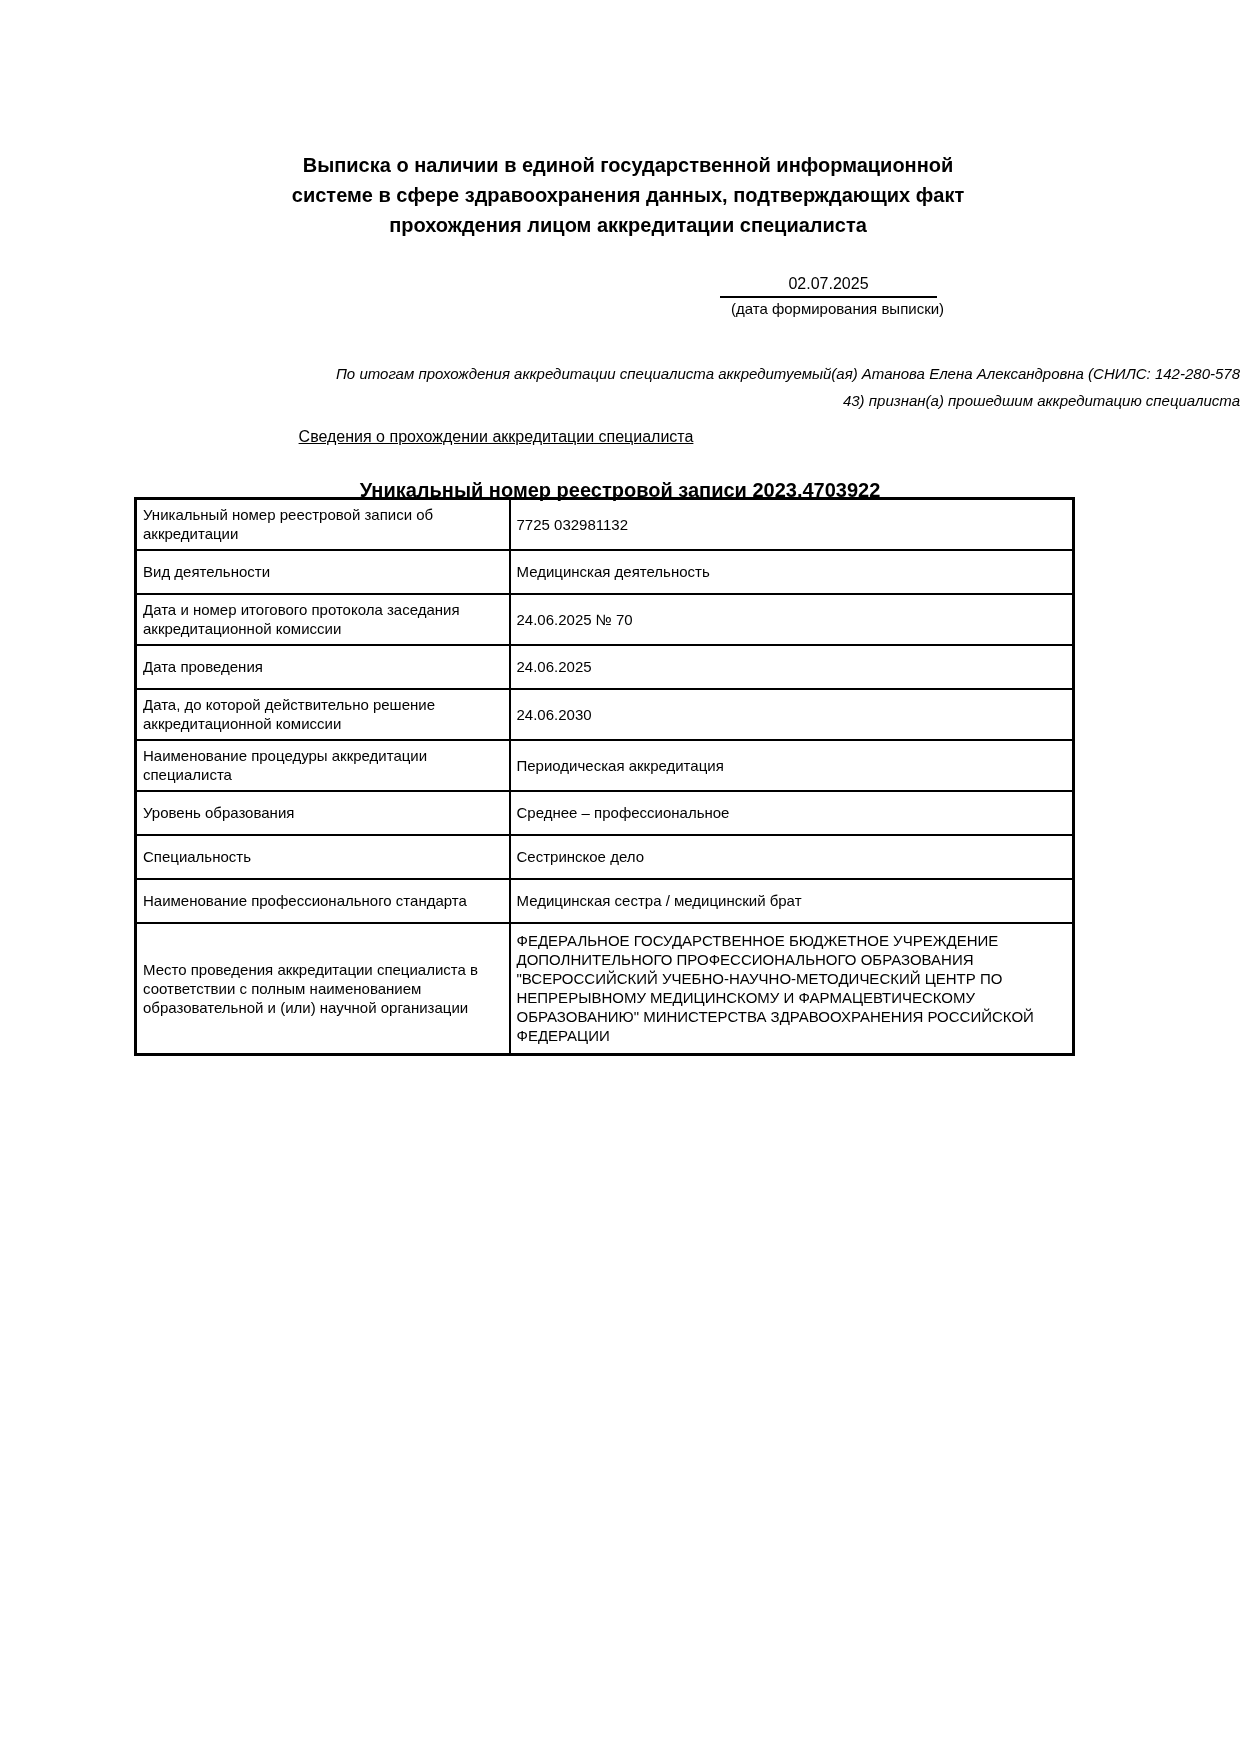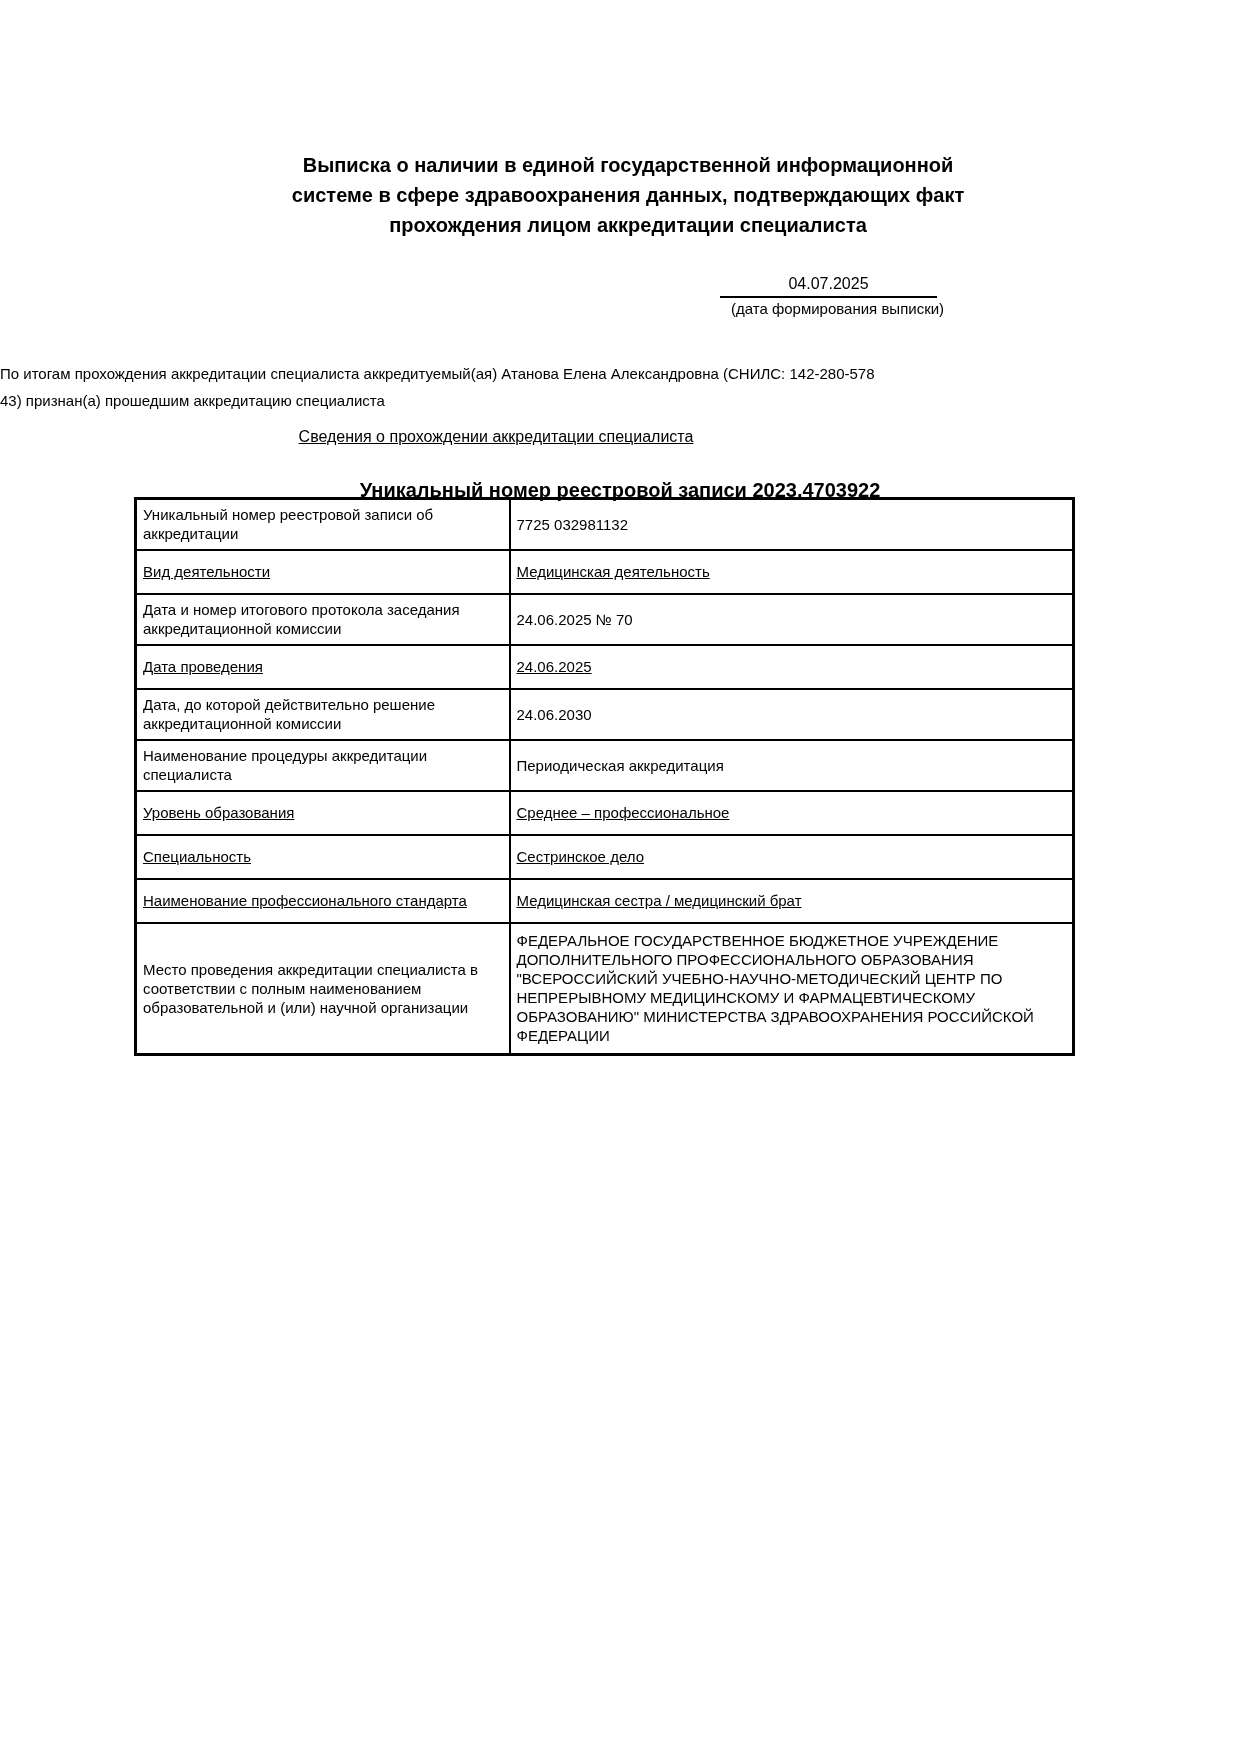--- a/index.html
+++ b/index.html
@@ -48,23 +48,24 @@
     white-space: nowrap;
     font-size: 15px;
     line-height: 19px;
     margin-left: 9px;
   }
   .intro {
     position: absolute;
     top: 360px;
     left: 0;
     width: 1240px;
-    text-align: left;
+    text-align: right;
     font-size: 15px;
     line-height: 27px;
+    font-style: italic;
   }
   .section-heading {
     position: absolute;
     top: 427px;
     left: 0;
     width: 992px;
     text-align: center;
     font-size: 16px;
     line-height: 20px;
     text-decoration: underline;
@@ -96,37 +97,37 @@
   }
   table.acc-table td {
     font-size: 15px;
     line-height: 19px;
     vertical-align: middle;
     padding: 5px 10px 5px 6px;
     word-wrap: break-word;
   }
   td.label-cell { width: 374px; }
   td.value-cell { width: 564px; padding-left: 8px; }
-  tr.r-short td { height: 44px; box-sizing: border-box; text-decoration: underline; }
+  tr.r-short td { height: 44px; box-sizing: border-box; }
   tr.r-tall  td { height: 51px; box-sizing: border-box; }
   tr.r-big   td { height: 132px; box-sizing: border-box; }
 </style>
 </head>
 <body>
 
 <div class="page">
 
   <div class="doc-title">
     <div>Выписка о наличии в единой государственной информационной</div>
     <div>системе в сфере здравоохранения данных, подтверждающих факт</div>
     <div>прохождения лицом аккредитации специалиста</div>
   </div>
 
   <div class="date-block">
-    <span class="date-value">04.07.2025</span>
+    <span class="date-value">02.07.2025</span>
     <span class="date-caption">(дата формирования выписки)</span>
   </div>
 
   <div class="intro">
     <div>По итогам прохождения аккредитации специалиста аккредитуемый(ая) Атанова Елена Александровна (СНИЛС: 142-280-578</div>
     <div>43) признан(а) прошедшим аккредитацию специалиста</div>
   </div>
 
   <div class="section-heading">Сведения о прохождении аккредитации специалиста</div>
 

